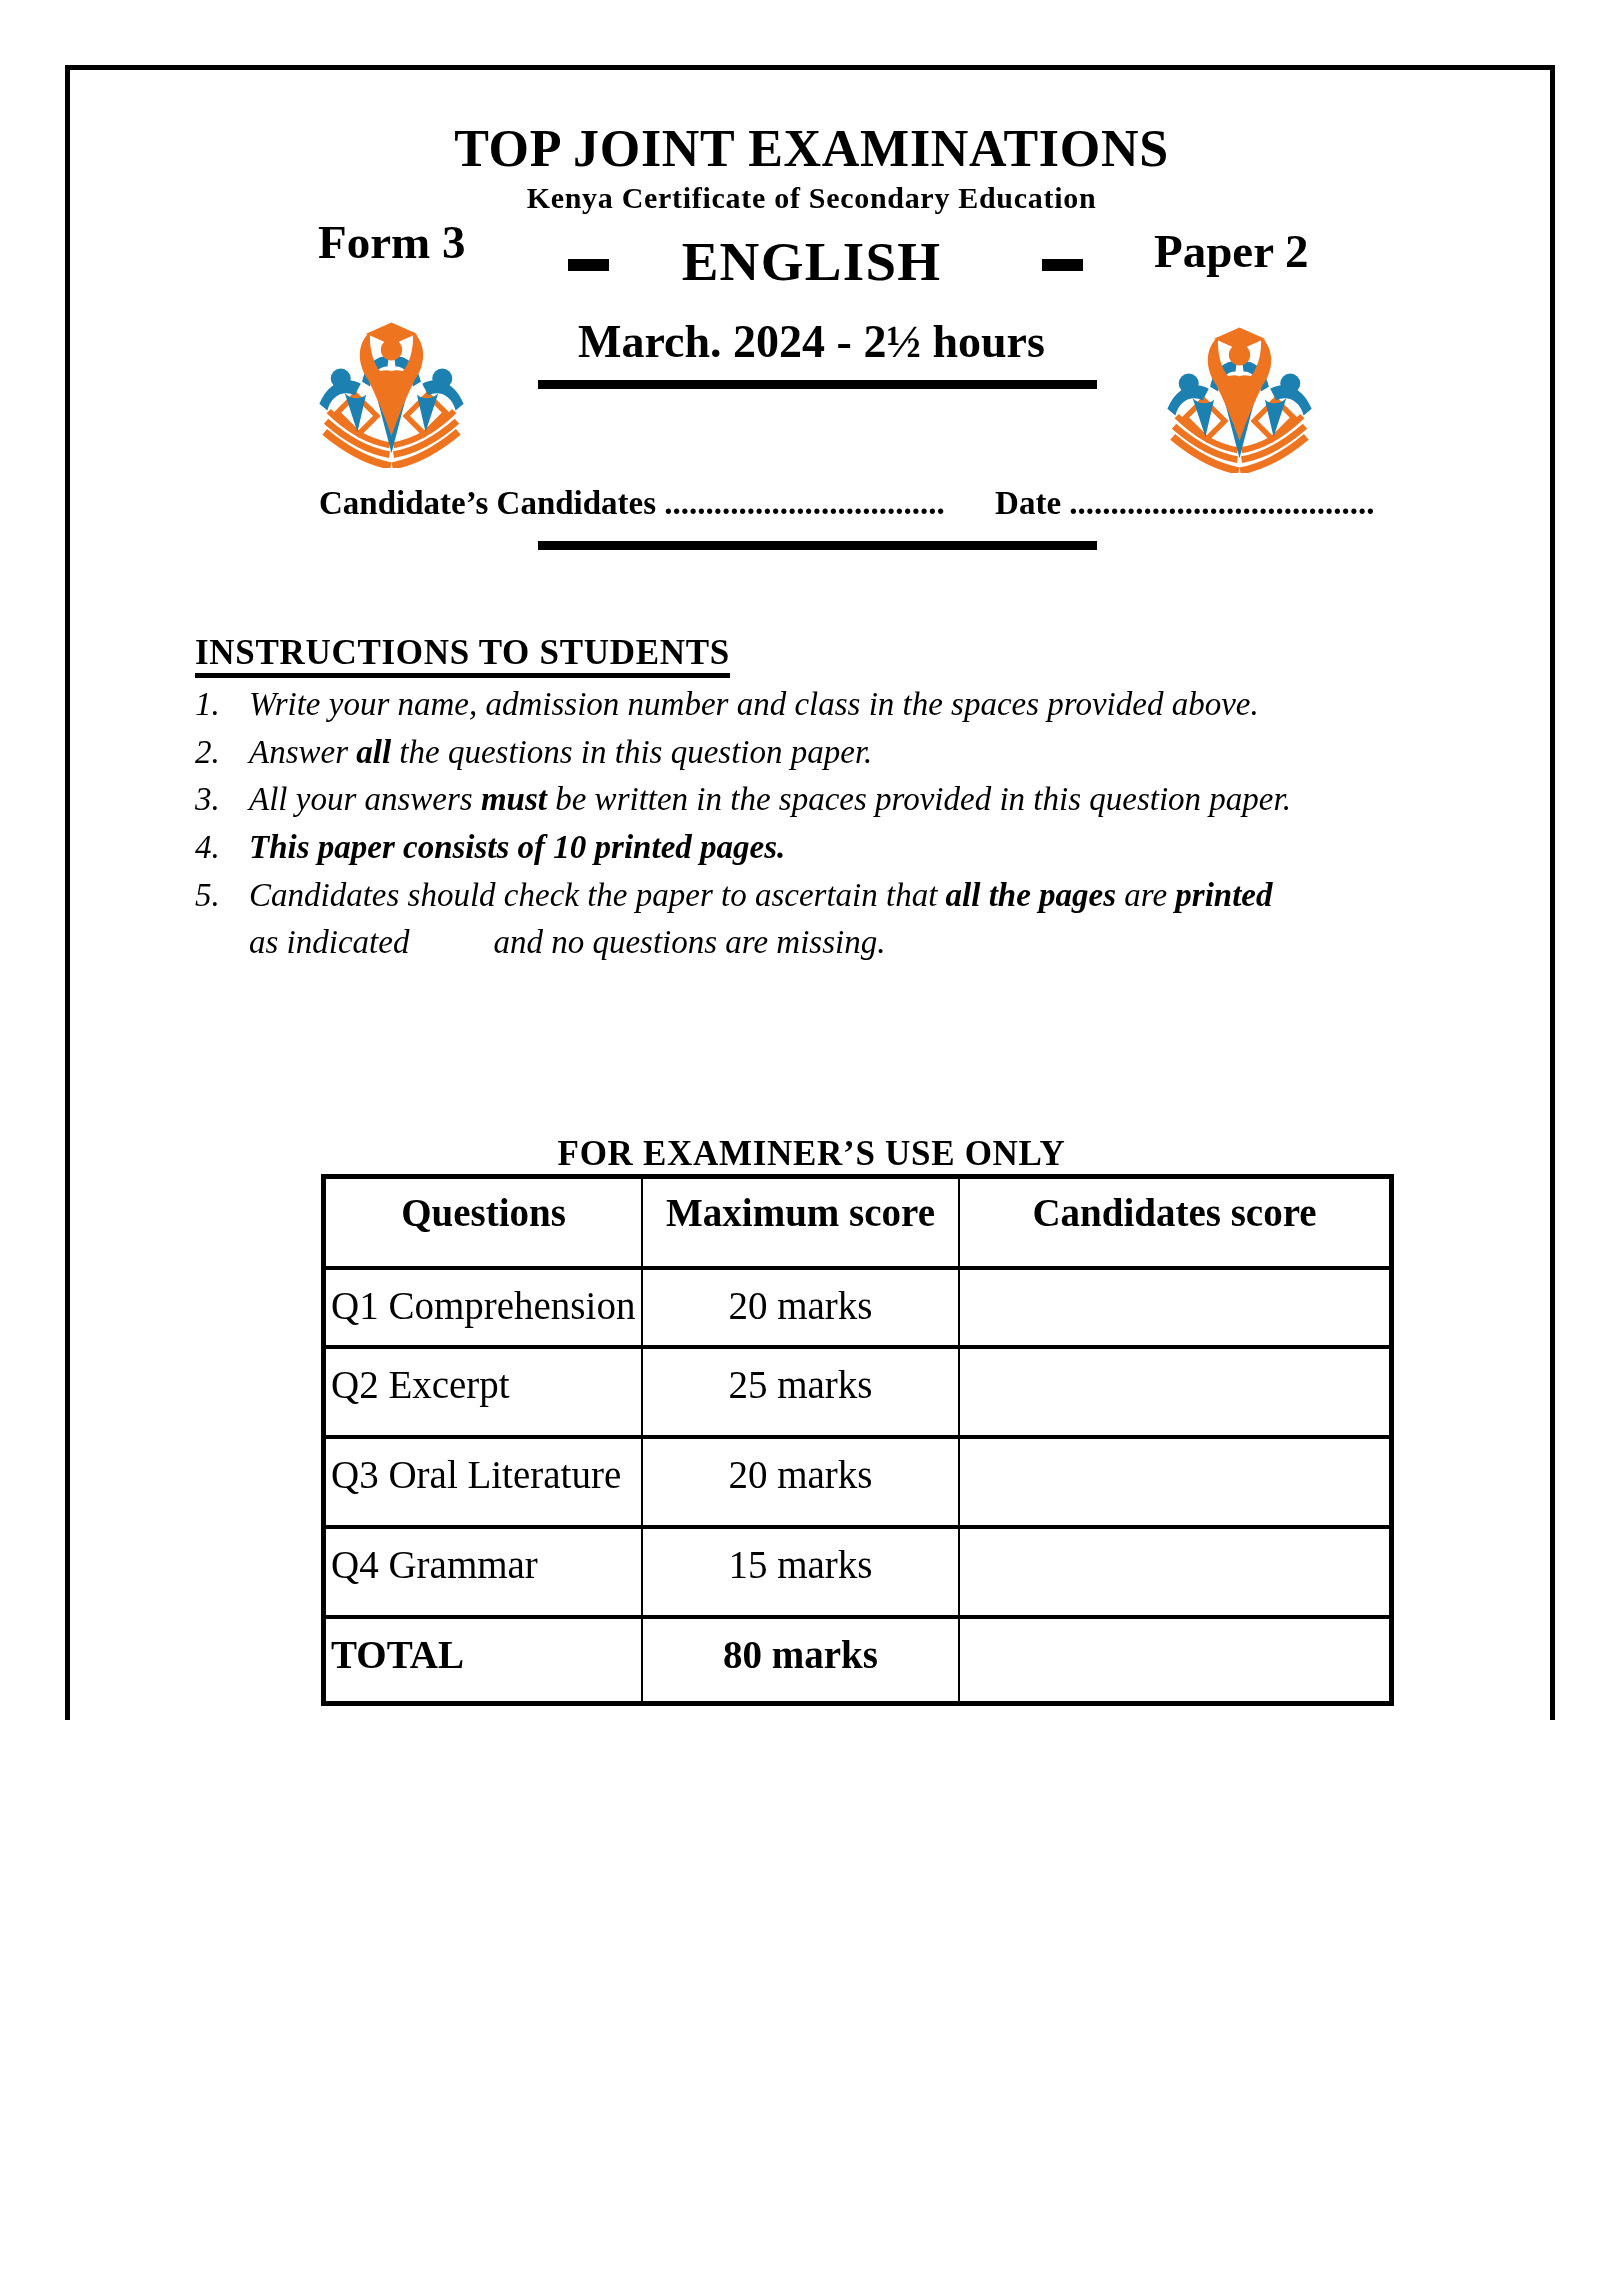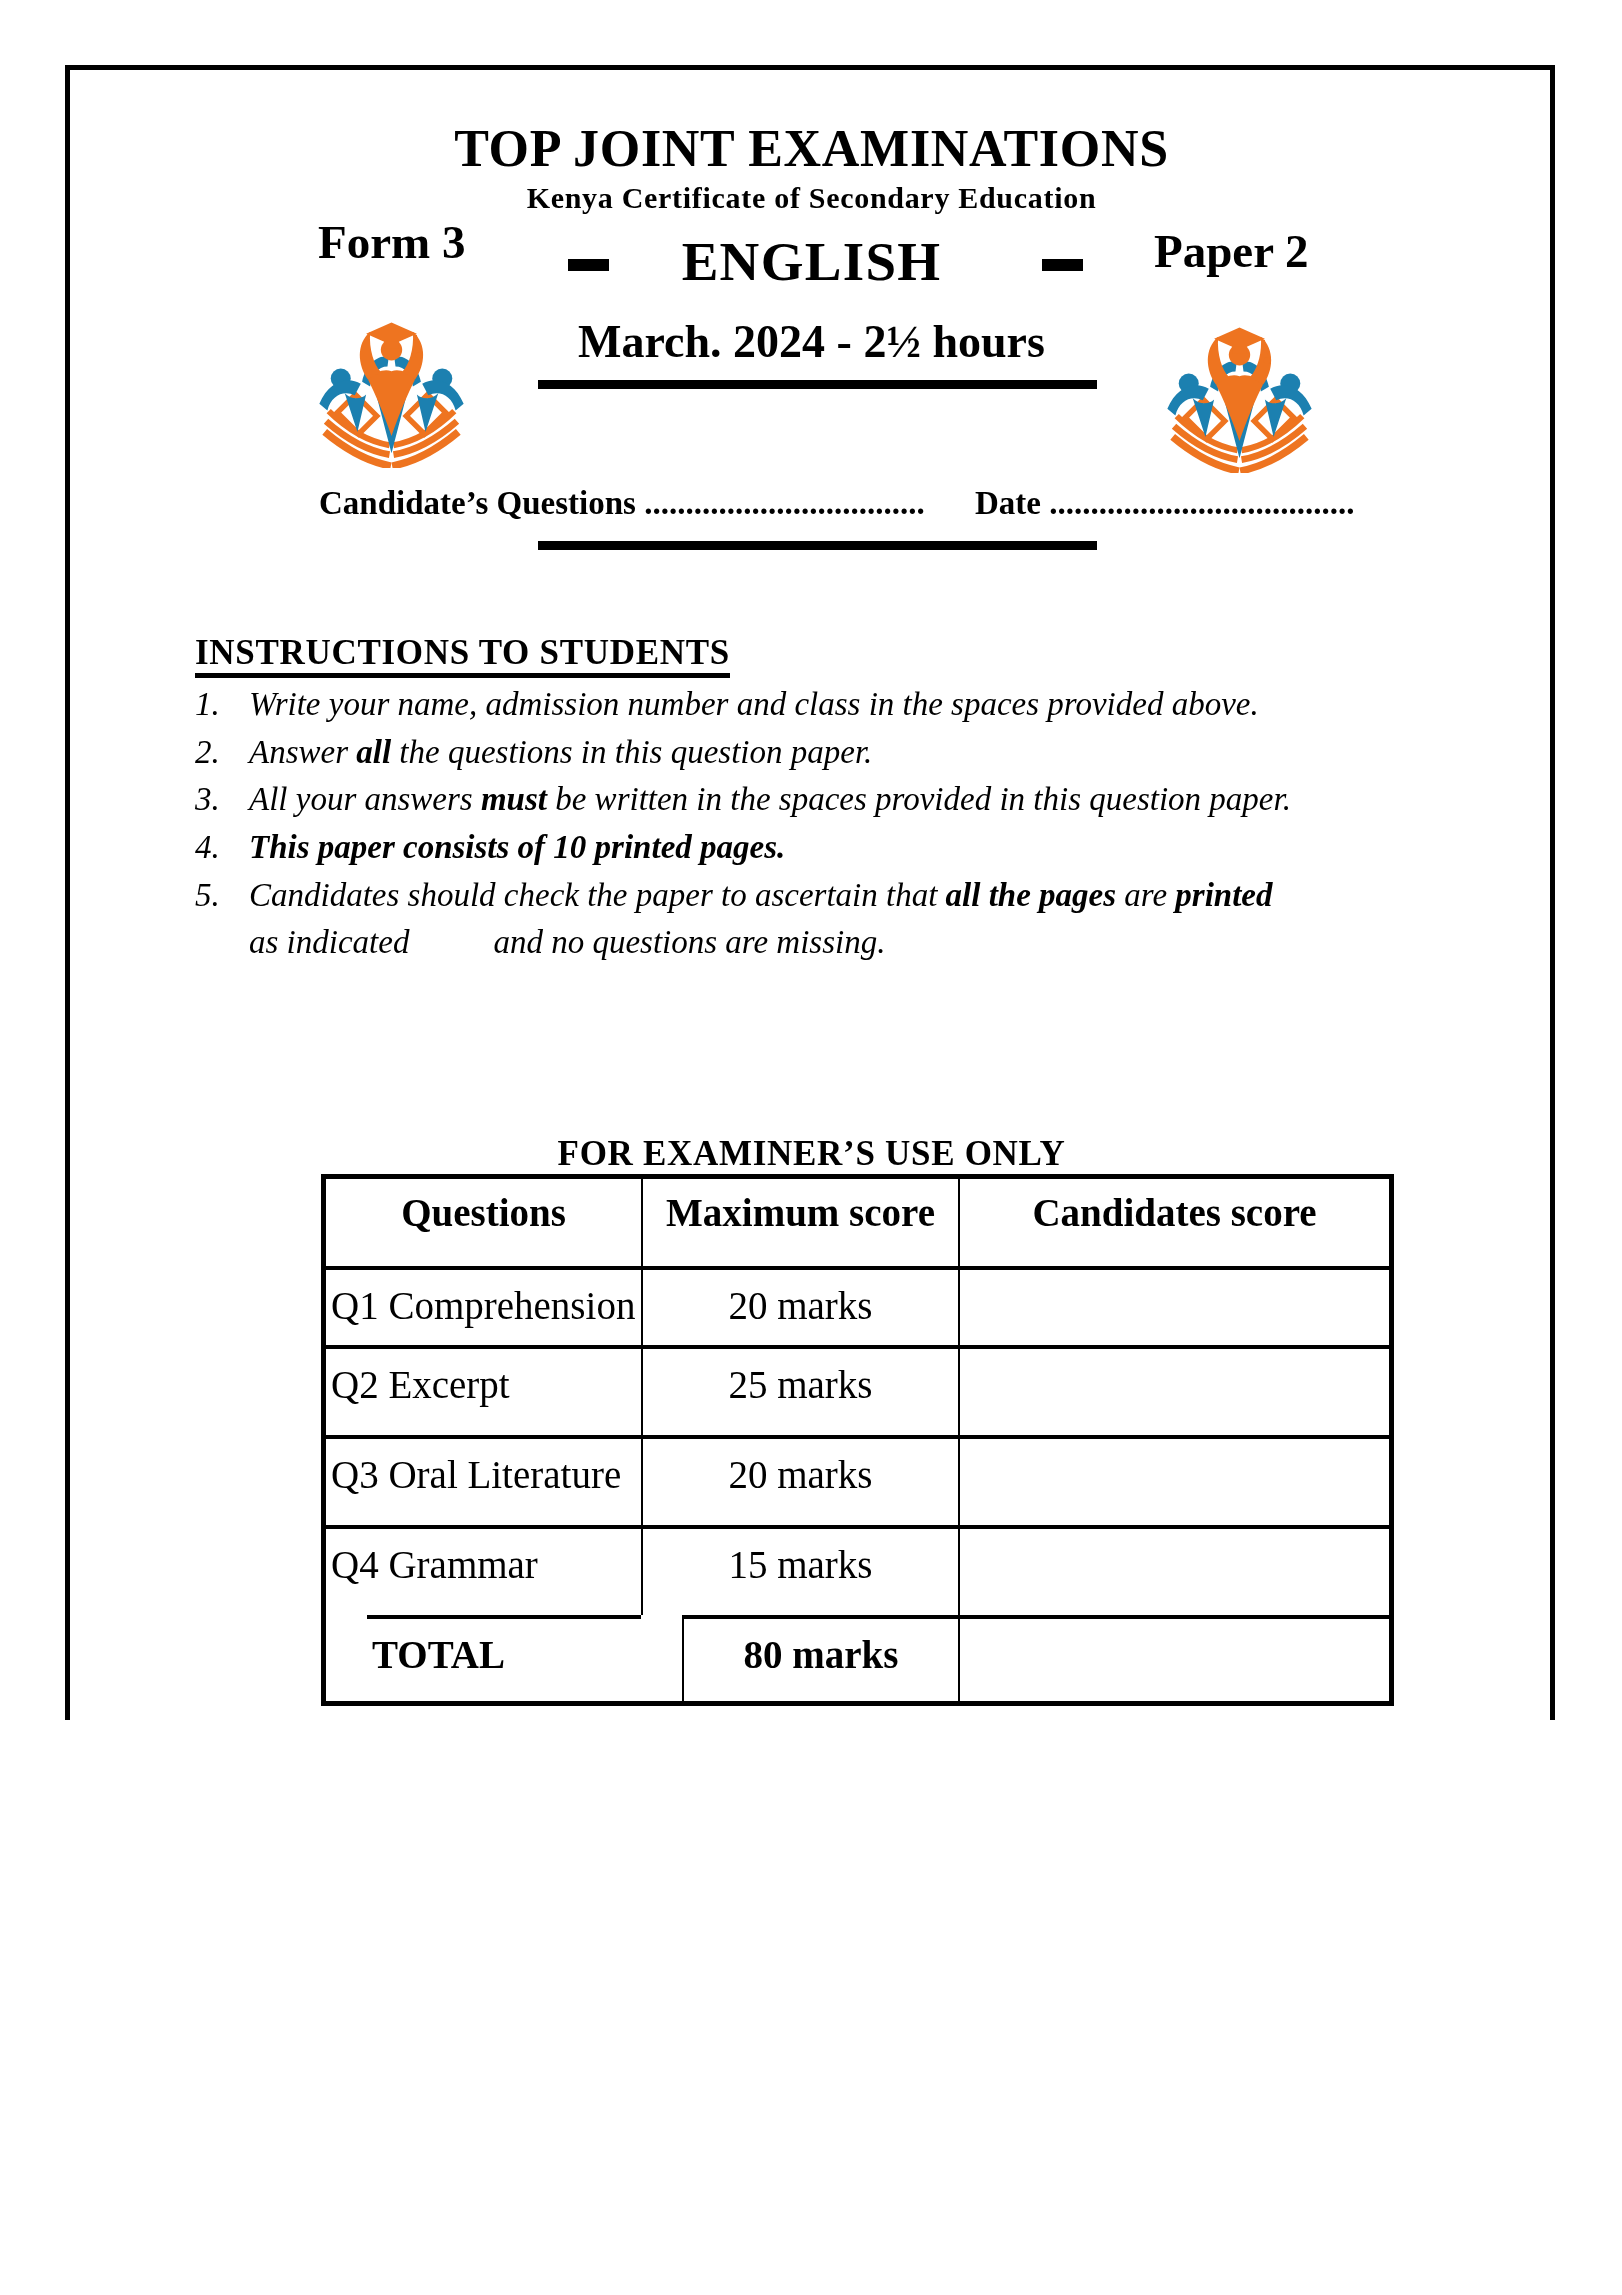--- a/index.html
+++ b/index.html
@@ -46,21 +46,21 @@
          font-size:35px;font-weight:bold;letter-spacing:0.7px;line-height:1;}
   .ex-table{position:absolute;left:321px;top:1174px;border:5.2px solid #000;
          display:grid;grid-template-columns:315px 317px 431px;
          grid-template-rows:87px 79px 90px 90px 90px 86px;font-size:39px;line-height:1;}
   .ex-table .cell{box-sizing:border-box;padding-top:15.7px;}
   .ex-table .hc{font-weight:bold;text-align:center;padding-top:14.4px;}
   .ex-table .qc{text-align:left;padding-left:5px;}
   .ex-table .mc{text-align:center;}
   .ex-table .colb{border-left:2.6px solid #000;}
   .ex-table .rowb{border-top:4.6px solid #000;}
-  .ex-table .bold{font-weight:bold;margin-left:41px;}
+  .ex-table .bold{font-weight:bold;}
 
   
   .barcode-wrap{position:absolute;left:561px;top:1837px;width:454px;text-align:center;}
   .barcode{display:flex;height:115px;width:453px;margin:0 auto;}
   .bc-bar{flex:none;height:100%;background:#000;}
   .bc-gap{flex:none;height:100%;background:transparent;}
   .bc-caption{margin-top:3.9px;font-family:"Liberation Sans","DejaVu Sans",sans-serif;
          font-size:30px;letter-spacing:0.7px;color:#111;line-height:1;}
 
   .lg-o{fill:var(--orange,#EE7420);}
@@ -144,21 +144,21 @@
       <path d="M145,118 C161,96 163,64 142,46 C144,73 136,96 126,106 Z"></path>
       <circle cx="110" cy="73" r="16"></circle>
       <polygon points="110,32 148,49 110,66 72,49"></polygon>
       <rect x="99" y="60" width="22" height="11"></rect>
       <path d="M146,51 l4,26" stroke="var(--orange,#EE7420)" stroke-width="4" fill="none"></path>
       <circle cx="151" cy="82" r="5"></circle>
     </g>
   </svg>
 
   <div class="fieldrow f2">
-    <span>Candidate’s Questions</span>
+    <span>Candidate’s Candidates</span>
     <span>..................................</span>
     <span class="gap1">Date</span>
     <span>.....................................</span>
   </div>
   <div class="rule r2"></div>
 
   <div class="instr-head">INSTRUCTIONS TO STUDENTS</div>
   <div class="instr-list">
     <div class="instr-item">
       <span class="num">1.</span>

